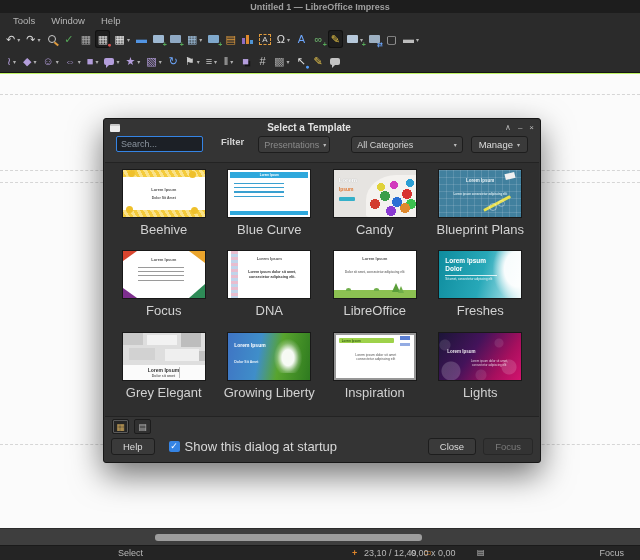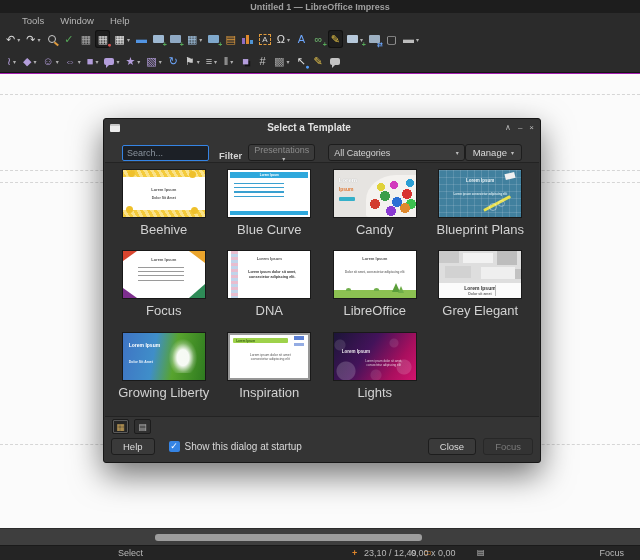--- a/index.html
+++ b/index.html
@@ -1,22 +1,22 @@
 <!DOCTYPE html>
 <html><head>
 <meta charset="utf-8">
 <style>
   html,body{margin:0;padding:0;background:#1a1a1a;}
   *{box-sizing:border-box;font-family:"Liberation Sans","DejaVu Sans",sans-serif;}
-  #app{position:relative;width:640px;height:560px;background:#a21caf;overflow:hidden;}
+  #app{position:relative;width:640px;height:560px;background:#bef264;overflow:hidden;}
 
   
   .titlebar{position:absolute;top:0;left:0;right:0;height:13px;background:#1d1d1d;display:flex;align-items:center;justify-content:center;}
   .titlebar span{font-size:9px;color:#9f9f9f;font-weight:bold;}
-  .menubar{position:absolute;top:13px;left:0;right:0;height:15px;background:#2b2b2b;display:flex;align-items:center;padding-left:15px;gap:2px;}
+  .menubar{position:absolute;top:13px;left:0;right:0;height:15px;background:#2b2b2b;display:flex;align-items:center;padding-left:6px;gap:2px;}
   .menu-item{font-size:9.5px;color:#b5b5b5;padding:1px 7px;border-radius:2px;}
   .toolbar{position:absolute;left:0;right:0;display:flex;align-items:center;padding-left:3px;background:#2b2b2b;}
   #tb1{top:28px;height:22px;}
   #tb2{top:50px;height:23px;border-bottom:1px solid #151515;}
   .tbi{display:inline-flex;align-items:center;justify-content:center;min-width:15px;height:18px;margin:0 1px;padding:0 2px;border-radius:3px;font-size:11px;position:relative;color:#d8d8d8;}
   .tbi.active{background:#1e1e1e;box-shadow:inset 0 0 0 1px #121212;}
   .tbi .gl{line-height:1;}
   .tbi .dd{font-size:6px;color:#b0b0b0;margin-left:2px;}
   .tbi .bdg{position:absolute;right:-1px;bottom:0px;font-size:7px;font-weight:bold;line-height:1;}
   .i-mag .gl{width:8px;height:8px;border:1.5px solid currentColor;border-radius:50%;display:inline-block;font-size:0;position:relative;}
@@ -31,28 +31,28 @@
   
   .workspace{position:absolute;top:74px;left:0;right:0;bottom:32px;background:#fbfbfb;}
   .guide{position:absolute;left:0;right:0;height:0;border-top:1px dashed #d6d6d6;}
 
   
   .dialog{position:absolute;left:103px;top:118px;width:438px;height:345px;background:#343434;border:1px solid #171717;border-radius:3px;box-shadow:0 12px 32px rgba(0,0,0,.55);z-index:5;}
   .dlg-title{height:17px;display:flex;align-items:center;padding:0 6px;}
   .dlg-ico{width:10px;height:8px;background:#ececec;border-radius:1px;border-top:2px solid #c9c9c9;}
   .dlg-title-text{flex:1;text-align:center;font-size:10px;font-weight:bold;color:#e2e2e2;}
   .dlg-wbtn{font-size:8px;color:#bdbdbd;margin-left:7px;line-height:1;}
-  .dlg-controls{height:25px;display:flex;align-items:flex-end;padding:0 18px;}
+  .dlg-controls{height:25px;display:flex;align-items:flex-start;padding:0 12px;gap:8px;}
   .search{width:87px;height:16px;background:#1c2026;border:1px solid #3584e4;border-radius:2px;color:#cfcfcf;font-size:9px;padding:0 4px;outline:none;}
   .search::placeholder{color:#8a939e;}
   .lbl{font-size:9.5px;color:#d2d2d2;margin-left:10px;font-weight:bold;}
   .ddl{height:17px;background:#3b3b3b;border:1px solid #1d1d1d;border-radius:3px;display:flex;align-items:center;justify-content:space-between;font-size:9px;color:#d4d4d4;padding:0 5px;}
   .ddl .car{font-size:6px;color:#bdbdbd;margin-left:4px;}
   .ddl.dim{color:#8b8b8b;}
-  .dd-type{width:72px;margin-left:6px;flex-direction:column;}
+  .dd-type{width:72px;margin-left:6px;}
   .dd-cat{width:156px;margin-left:13px;}
   .btn{height:17px;background:#3a3a3a;border:1px solid #1d1d1d;border-radius:3px;color:#dcdcdc;font-size:9.5px;display:inline-flex;align-items:center;justify-content:center;padding:0 11px;}
   .manage{margin-left:auto;padding:0 7px;}
   .manage .car{font-size:6px;margin-left:4px;color:#bdbdbd;}
 
   .dlg-grid{position:absolute;top:43px;left:1px;right:1px;height:255px;background:#2f2f2f;border-top:1px solid #232323;border-bottom:1px solid #232323;display:grid;grid-template-columns:repeat(4,1fr);padding:7px 6px 2px 6px;}
   .card{display:flex;flex-direction:column;align-items:center;}
   .thumb{width:82px;height:47px;position:relative;overflow:hidden;background:#fff;box-shadow:0 0 0 1px rgba(0,0,0,.45);font-weight:bold;}
   .tname{margin-top:5px;margin-bottom:4px;font-size:13px;color:#d2d2d2;}
   .tt{position:absolute;width:100%;text-align:center;color:#555;}
@@ -130,21 +130,21 @@
   .art-lights::before{content:"";position:absolute;inset:0;background:radial-gradient(circle at 12px 38px,rgba(255,255,255,.18) 0 9px,transparent 10px),radial-gradient(circle at 6px 12px,rgba(255,255,255,.12) 0 5px,transparent 6px),radial-gradient(circle at 70px 34px,rgba(255,255,255,.15) 0 7px,transparent 8px),radial-gradient(circle at 60px 10px,rgba(255,255,255,.10) 0 4px,transparent 5px),radial-gradient(circle at 42px 42px,rgba(255,255,255,.10) 0 5px,transparent 6px);}
   .li-t1{position:absolute;top:16px;left:8px;font-size:4.5px;color:rgba(255,255,255,.9);}
   .li-b{position:absolute;top:26px;left:26px;width:48px;font-size:3px;color:rgba(255,255,255,.75);text-align:center;font-weight:normal;}
 
   .dlg-toggles{position:absolute;top:300px;left:8px;display:flex;gap:5px;}
   .tgl{width:17px;height:15px;border:1px solid #1c1c1c;background:#303030;display:flex;align-items:center;justify-content:center;font-size:9px;border-radius:2px;}
   .tgl.active{background:#252525;box-shadow:inset 0 0 0 1px #5a5a5a;}
   .tgl-thumbs{color:#d0a95c;} .tgl-list{color:#b5b5b5;}
   .dlg-footer{position:absolute;bottom:7px;left:7px;right:7px;display:flex;align-items:center;}
   .cb{width:11px;height:11px;background:#3584e4;border-radius:2px;color:#fff;font-size:9px;display:flex;align-items:center;justify-content:center;margin-left:14px;line-height:1;}
-  .cb-lbl{font-size:10px;color:#d8d8d8;margin-left:5px;}
+  .cb-lbl{font-size:13px;color:#d8d8d8;margin-left:5px;}
   .spacer{flex:1;}
   .btn.disabled{color:#7a7a7a;background:#333;border-color:#272727;}
   .btn + .btn{margin-left:7px;}
 
   
   .scrollband{position:absolute;left:0;right:0;bottom:15px;height:17px;background:#3e3e3e;border-top:1px solid #2c2c2c;}
   .hthumb{position:absolute;left:155px;top:5px;width:267px;height:7px;background:#9d9d9d;border-radius:3px;}
   .statusbar{position:absolute;left:0;right:0;bottom:0;height:15px;background:#242424;border-top:1px solid #1a1a1a;font-size:9px;color:#b8b8b8;}
   .statusbar span{position:absolute;top:2px;}
   .sb-style{left:118px;}
@@ -427,20 +427,29 @@
         <div class="thumb">
           <div class="tt fb-t">Lorem Ipsum</div>
           <div class="tt fb-b">Dolor sit amet, consectetur adipiscing elit</div>
           <div class="fb-ground"></div>
             <div class="fb-tree"></div>
             <div class="fb-bush"></div>
         </div>
         <div class="tname">LibreOffice</div>
       </div>
 
+      <div class="card">
+        <div class="thumb art-freshes">
+          <div class="fr-t1">Lorem Ipsum</div>
+          <div class="fr-t2">Dolor</div>
+          <div class="fr-rule"></div>
+          <div class="fr-b">Sit amet, consectetur adipiscing elit</div>
+        </div>
+        <div class="tname">Freshes</div>
+      </div>
 
       <div class="card">
         <div class="thumb art-grey">
           <div class="ge-band"></div>
           <div class="ge-t1">Lorem Ipsum</div>
           <div class="ge-t2">Dolor sit amet</div>
           <div class="ge-div"></div>
         </div>
         <div class="tname">Grey Elegant</div>
       </div>

